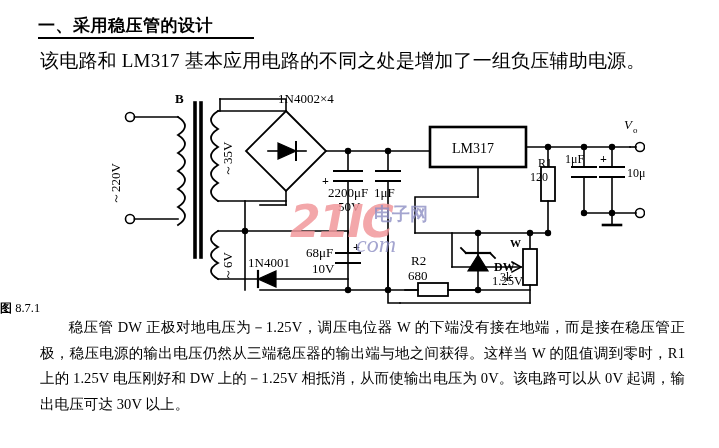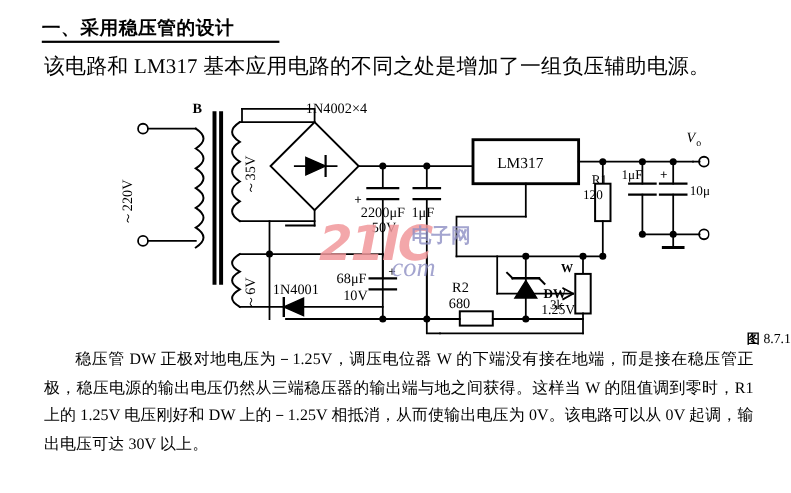--- a/index.html
+++ b/index.html
@@ -75,21 +75,21 @@
     width: 545px;
     height: 240px;
   }
   .figure svg { display: block; }
 
   .fig-caption {
     position: absolute;
     left: 0;
     top: 300px;
     width: 719px;
-    text-align: right;
+    text-align: left;
     font-size: 12.5px;
     font-family: "Liberation Serif", serif;
   }
   .fig-caption .cap-zh { font-weight: bold; font-size: 12px; }
 
   
   .watermark {
     position: absolute;
     left: 290px;
     top: 196px;

